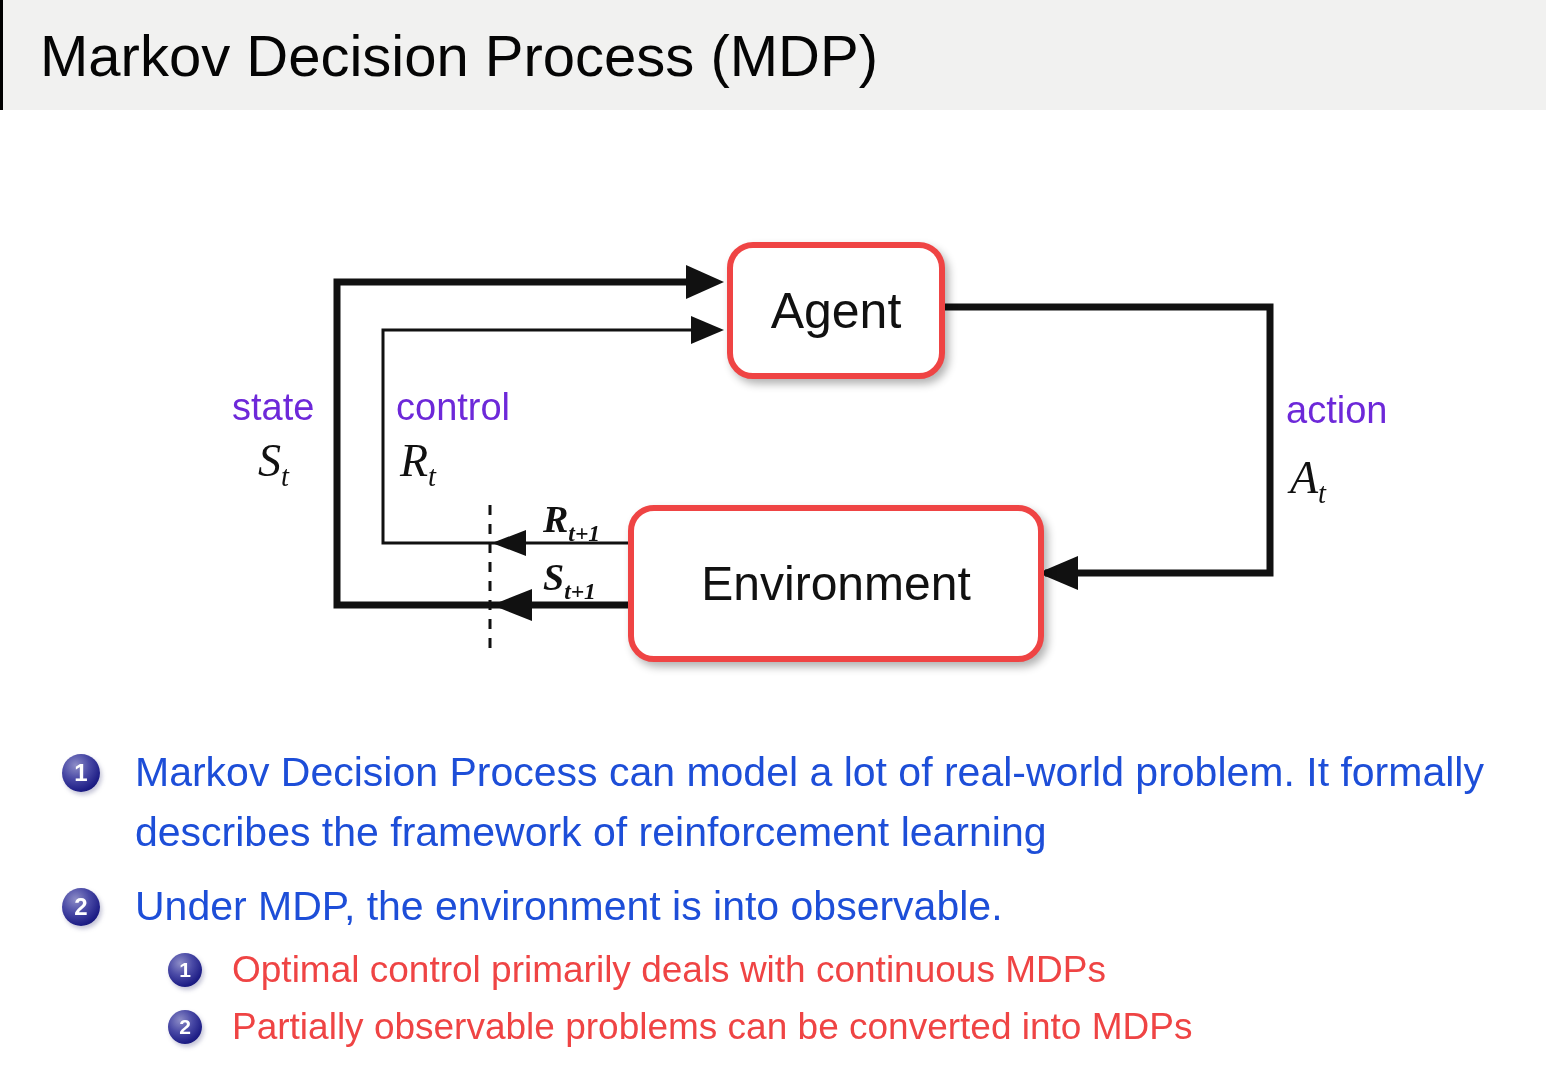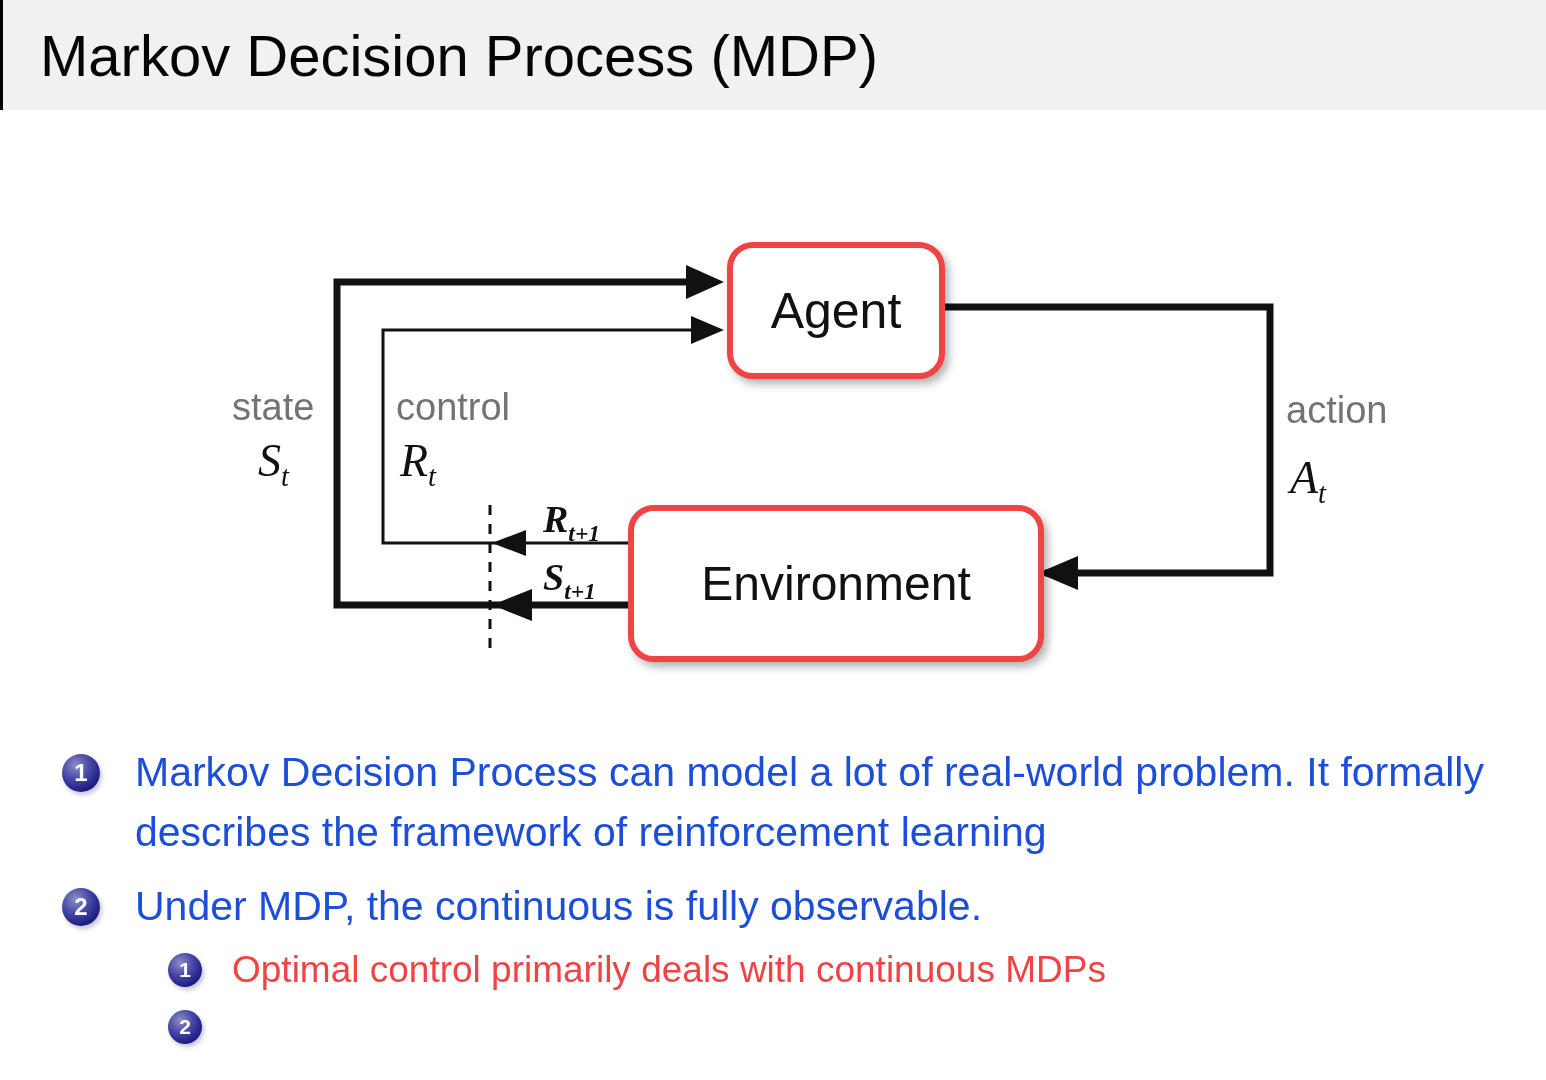--- a/index.html
+++ b/index.html
@@ -32,21 +32,21 @@
   .diagram svg{position:absolute;left:0;top:0;}
   .node{
     position:absolute;background:#fff;border:6px solid #ef4444;
     border-radius:26px;display:flex;align-items:center;justify-content:center;
     box-shadow:4px 5px 8px rgba(0,0,0,0.30);
   }
   .node-agent{left:727px;top:242px;width:206px;height:125px;}
   .node-agent span{font-size:50px;color:#111;}
   .node-env{left:628px;top:505px;width:404px;height:145px;}
   .node-env span{font-size:48px;color:#111;}
-  .dlabel{position:absolute;font-size:38px;color:#737373;line-height:1;}
+  .dlabel{position:absolute;font-size:38px;color:#6d28d9;line-height:1;}
   .dmath{
     position:absolute;font-family:"Liberation Serif",serif;font-style:italic;
     color:#111;line-height:1;
   }
   .dmath sub{font-size:62%;font-style:italic;line-height:0;}
   .m-big{font-size:46px;}
   .m-small{font-size:38px;font-weight:bold;}
 
   
   .bullets{position:absolute;left:62px;top:742px;width:1450px;}
@@ -120,27 +120,28 @@
 
   <div class="bullets">
 
     <div class="bullet-row">
       <div class="badge">1</div>
       <div class="bullet-text">Markov Decision Process can model a lot of real-world problem. It formally describes the framework of reinforcement learning</div>
     </div>
 
     <div class="bullet-row">
       <div class="badge">2</div>
-      <div class="bullet-text">Under MDP, the continuous is fully observable.</div>
+      <div class="bullet-text">Under MDP, the environment is into observable.</div>
     </div>
 
     <div class="sub-list">
       <div class="sub-row">
         <div class="badge badge-sub">1</div>
         <div class="sub-text">Optimal control primarily deals with continuous MDPs</div>
       </div>
       <div class="sub-row">
         <div class="badge badge-sub">2</div>
+        <div class="sub-text">Partially observable problems can be converted into MDPs</div>
       </div>
     </div>
 
   </div>
 </div>
 
 </body></html>

